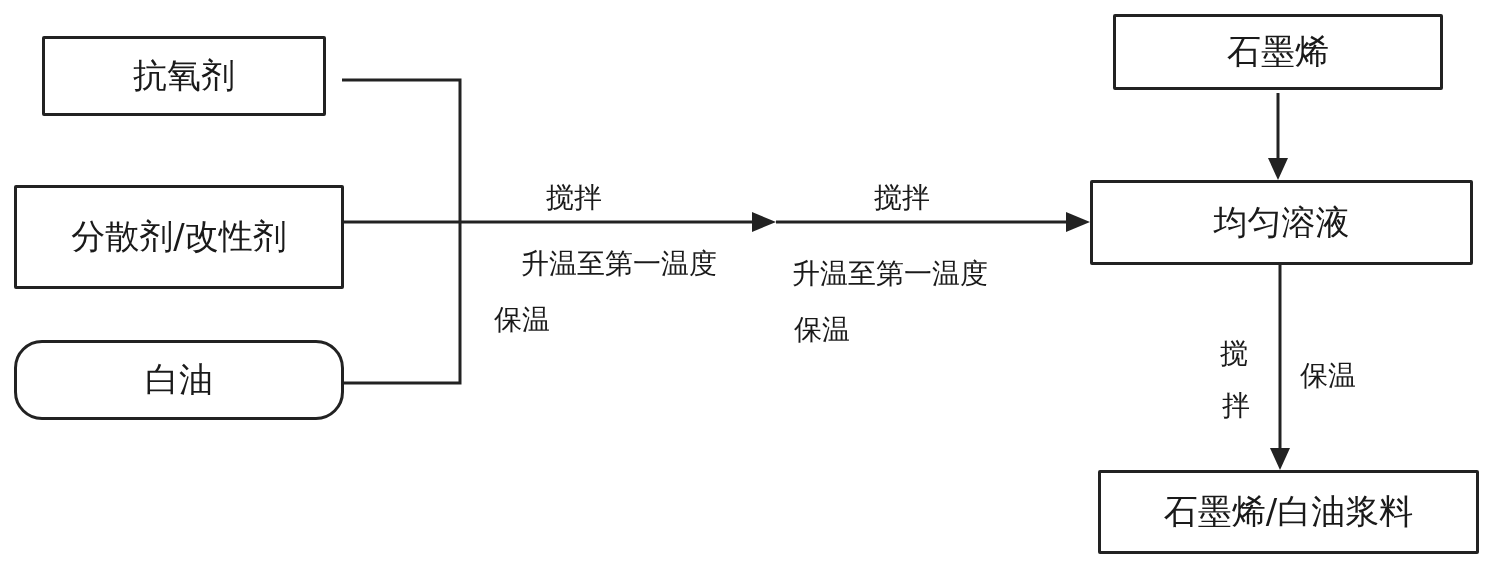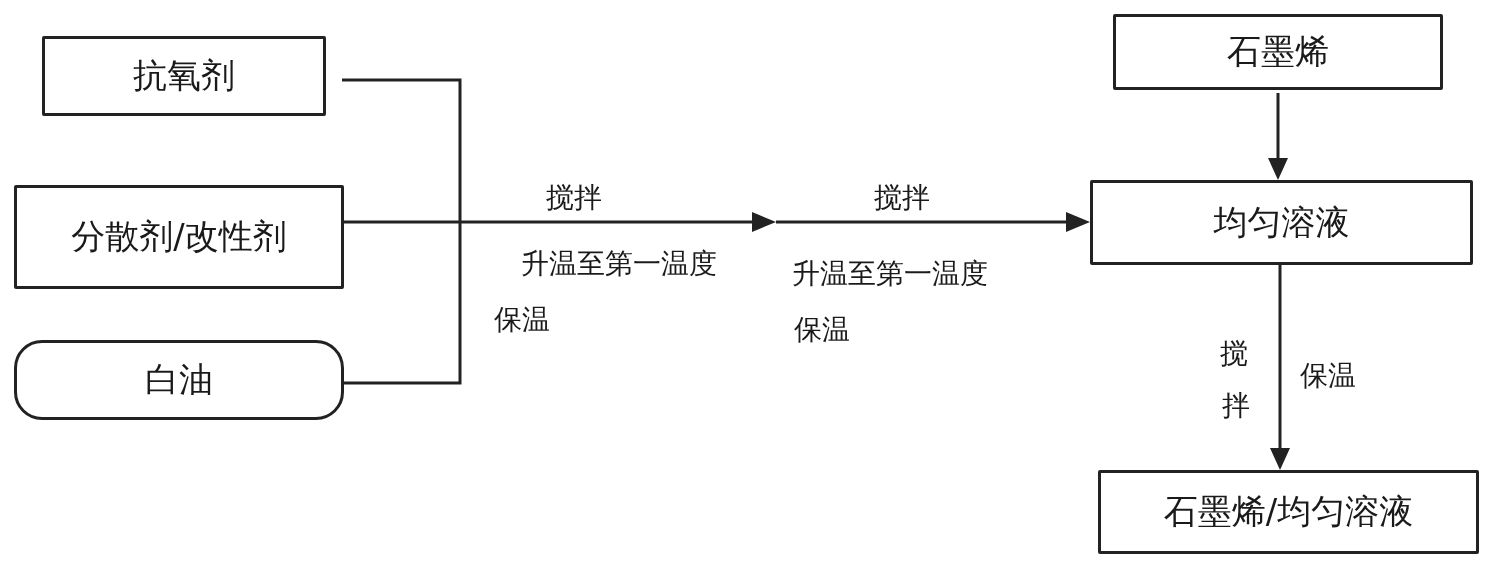--- a/index.html
+++ b/index.html
@@ -59,14 +59,14 @@
   </div>
 <div class="box" style="left:1090px;top:180px;width:383px;height:85px;">
     <span>均匀溶液</span>
   </div>
 
 <span class="lbl" style="left:1220px;top:340px;">搅</span>
 <span class="lbl" style="left:1222px;top:392px;">拌</span>
 <span class="lbl" style="left:1300px;top:362px;">保温</span>
 
 <div class="box" style="left:1098px;top:470px;width:381px;height:84px;">
-    <span>石墨烯/均匀溶液</span>
+    <span>石墨烯/白油浆料</span>
   </div>
 
 </body></html>

